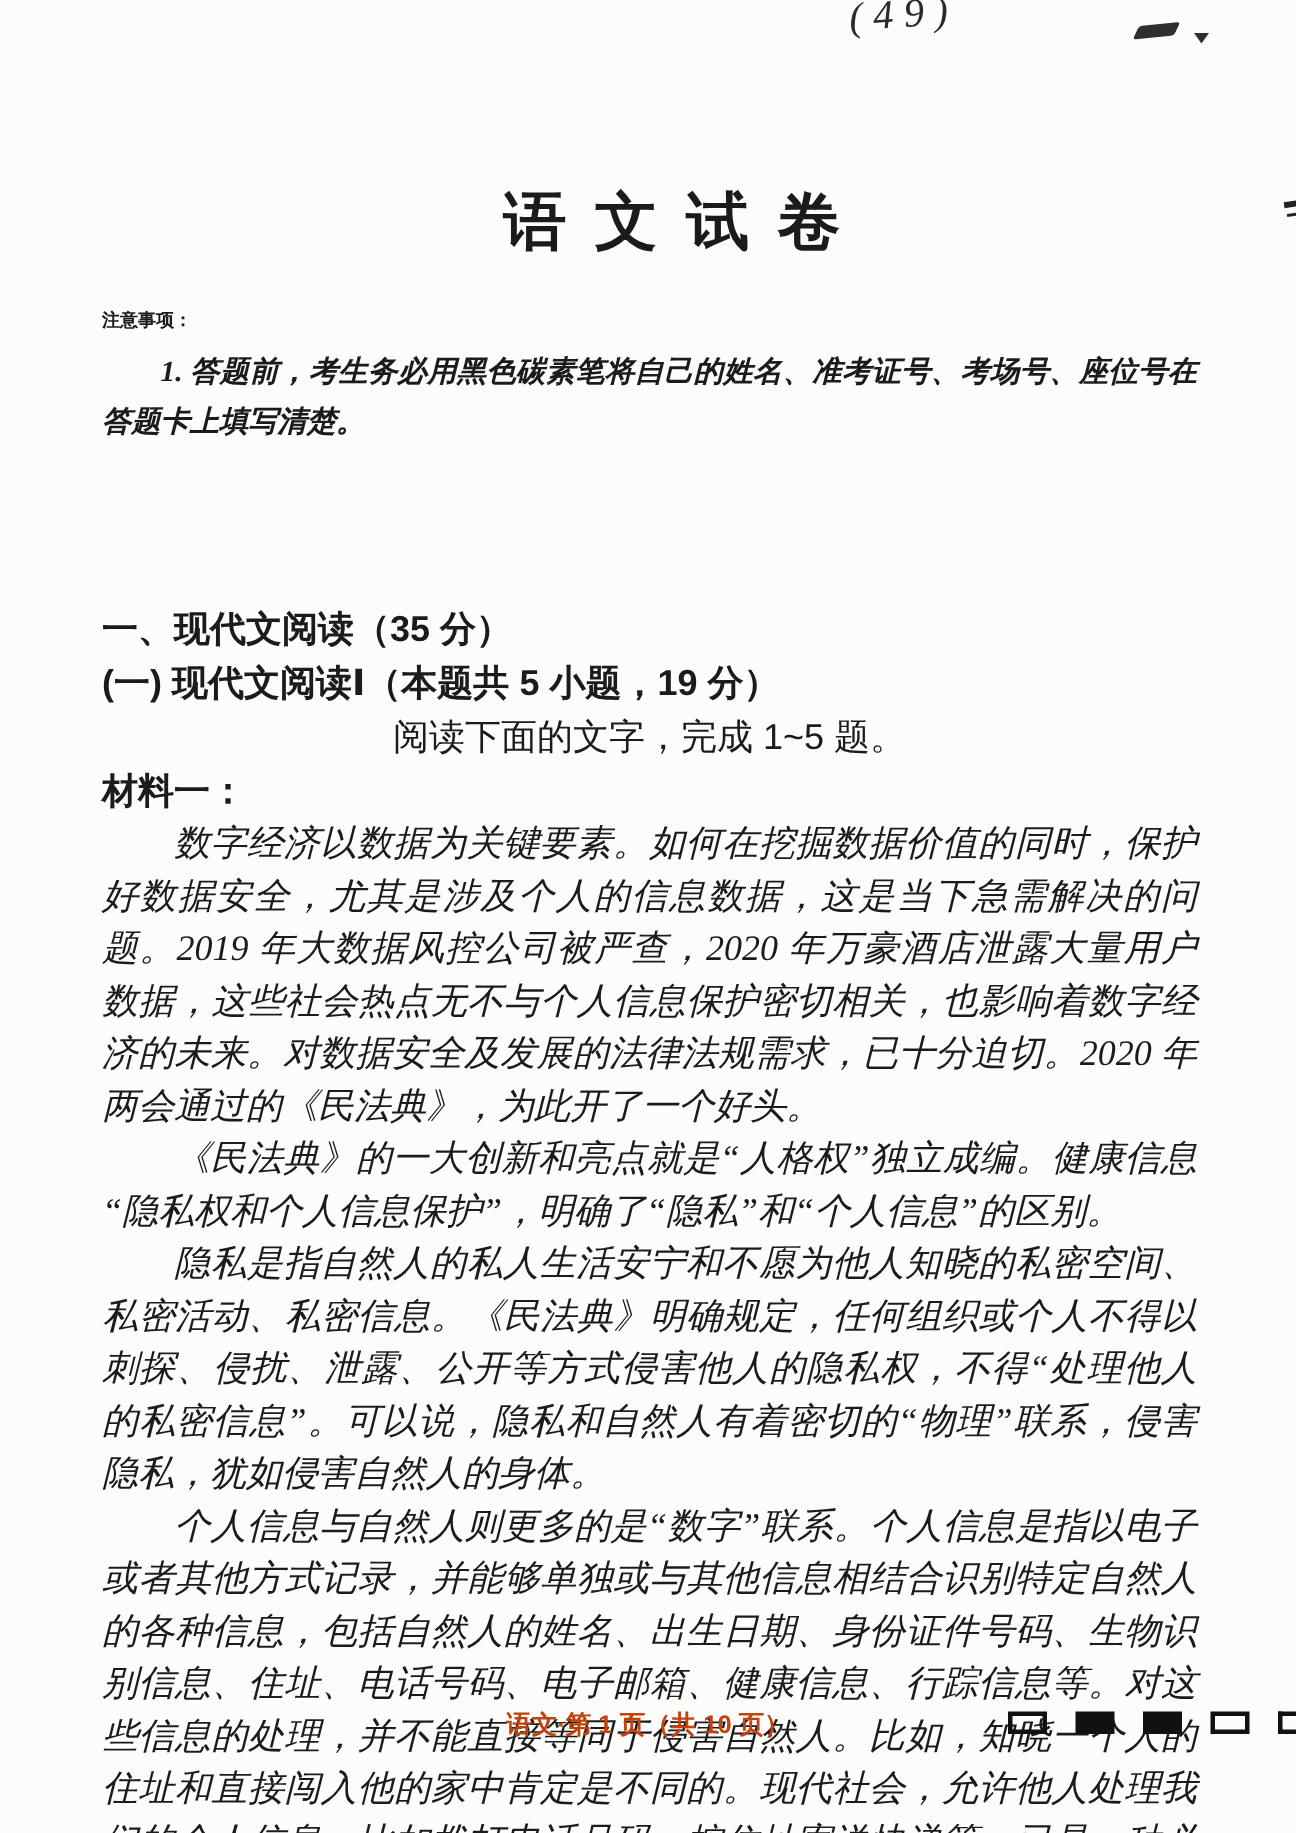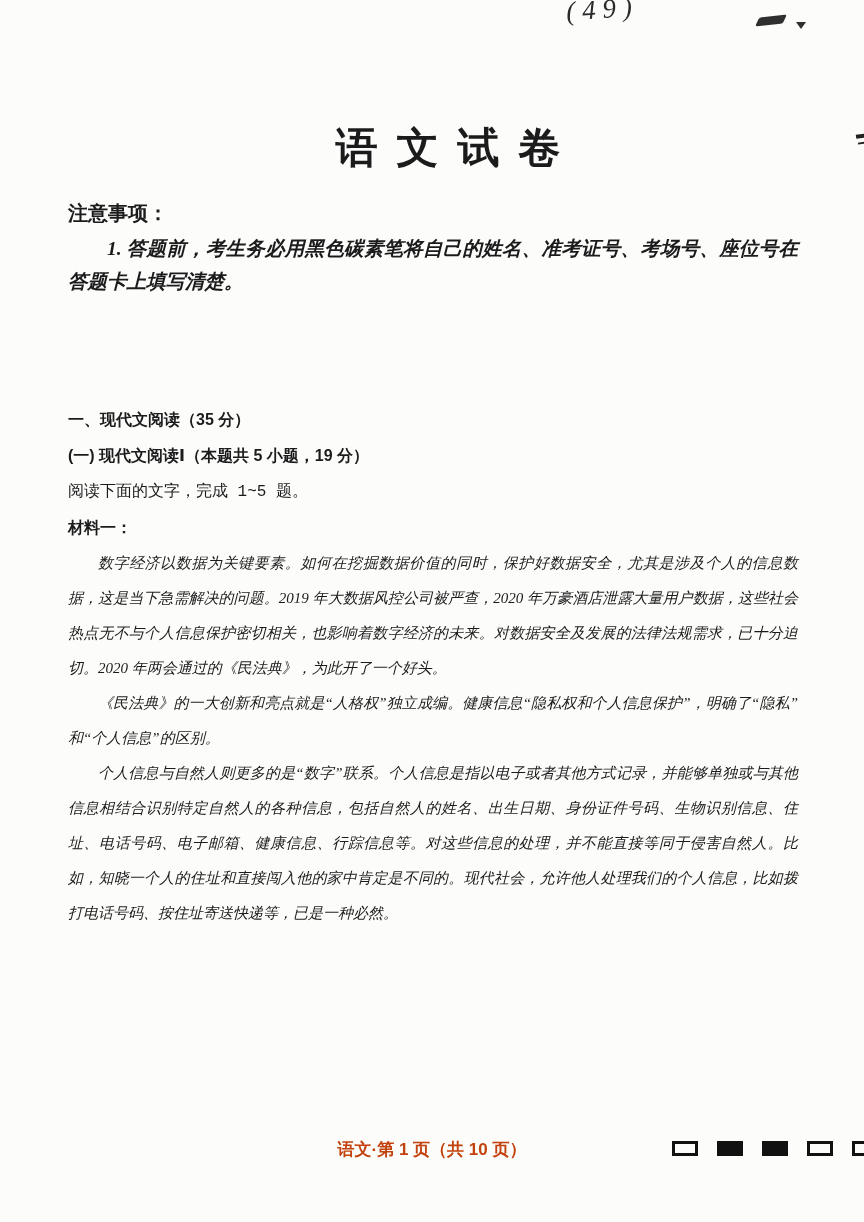--- a/index.html
+++ b/index.html
@@ -49,51 +49,51 @@
     position:absolute; top:120px; left:16px; width:100%;
     text-align:center;
     font-size:42px; font-weight:bold;
     letter-spacing:0.45em; text-indent:0.45em;
     font-family:"Liberation Serif","DejaVu Serif",serif;
   }
 
   .notice { position:absolute; top:198px; left:68px; width:730px; }
   .notice-heading {
     font-family:"Liberation Sans","DejaVu Sans",sans-serif;
-    font-weight:bold; font-size:20px; line-height:30px;
+    font-weight:bold; font-size:12px; line-height:30px;
     margin:0 0 4px 0;
   }
   .notice-item {
     margin:0;
     font-size:19.5px; line-height:33px;
     text-indent:2em; text-align:justify;
     font-style:italic;
     font-weight:600;
   }
 
   .section-head { position:absolute; top:402px; left:68px; width:730px; }
-  .section-head > div { line-height:36px; font-size:16px; }
+  .section-head > div { line-height:36px; font-size:24px; }
   .part-heading {
     font-family:"Liberation Sans","DejaVu Sans",sans-serif;
     font-weight:bold;
   }
   .sub-heading {
     font-family:"Liberation Sans","DejaVu Sans",sans-serif;
     font-weight:600;
   }
-  .instruction { font-family:Liberation Mono, monospace; }
+  .instruction { font-family:Liberation Sans, sans-serif;text-align:center; }
   .material-label {
     font-family:"Liberation Sans","DejaVu Sans",sans-serif;
     font-weight:600;
   }
 
   .material { position:absolute; top:546px; left:68px; width:730px; }
   .material p {
     margin:0;
-    font-size:15px; line-height:35px;
+    font-size:24px; line-height:35px;
     text-indent:2em; text-align:justify;
     font-style:italic;
     font-weight:500;
   }
 
   .footer-label {
     position:absolute; top:1138px; left:0; width:100%;
     text-align:center;
     font-size:17px; font-weight:600;
     font-family:"Liberation Sans","DejaVu Sans",sans-serif;
@@ -134,20 +134,21 @@
   <div class="section-head">
     <div class="part-heading">一、现代文阅读（35 分）</div>
     <div class="sub-heading">(一) 现代文阅读Ⅰ（本题共 5 小题，19 分）</div>
     <div class="instruction">阅读下面的文字，完成 1~5 题。</div>
     <div class="material-label">材料一：</div>
   </div>
 
   <div class="material">
     <p>数字经济以数据为关键要素。如何在挖掘数据价值的同时，保护好数据安全，尤其是涉及个人的信息数据，这是当下急需解决的问题。2019 年大数据风控公司被严查，2020 年万豪酒店泄露大量用户数据，这些社会热点无不与个人信息保护密切相关，也影响着数字经济的未来。对数据安全及发展的法律法规需求，已十分迫切。2020 年两会通过的《民法典》，为此开了一个好头。</p>
     <p>《民法典》的一大创新和亮点就是“人格权”独立成编。健康信息“隐私权和个人信息保护”，明确了“隐私”和“个人信息”的区别。</p>
+    <p>隐私是指自然人的私人生活安宁和不愿为他人知晓的私密空间、私密活动、私密信息。《民法典》明确规定，任何组织或个人不得以刺探、侵扰、泄露、公开等方式侵害他人的隐私权，不得“处理他人的私密信息”。可以说，隐私和自然人有着密切的“物理”联系，侵害隐私，犹如侵害自然人的身体。</p>
     <p>个人信息与自然人则更多的是“数字”联系。个人信息是指以电子或者其他方式记录，并能够单独或与其他信息相结合识别特定自然人的各种信息，包括自然人的姓名、出生日期、身份证件号码、生物识别信息、住址、电话号码、电子邮箱、健康信息、行踪信息等。对这些信息的处理，并不能直接等同于侵害自然人。比如，知晓一个人的住址和直接闯入他的家中肯定是不同的。现代社会，允许他人处理我们的个人信息，比如拨打电话号码、按住址寄送快递等，已是一种必然。</p>
   </div>
 
   <div class="footer-label">语文·第 1 页（共 10 页）</div>
 
   <div class="regmarks">
     <span class="regmark" data-type="outline"></span>
     <span class="regmark" data-type="filled"></span>
     <span class="regmark" data-type="filled"></span>
     <span class="regmark" data-type="outline"></span>

